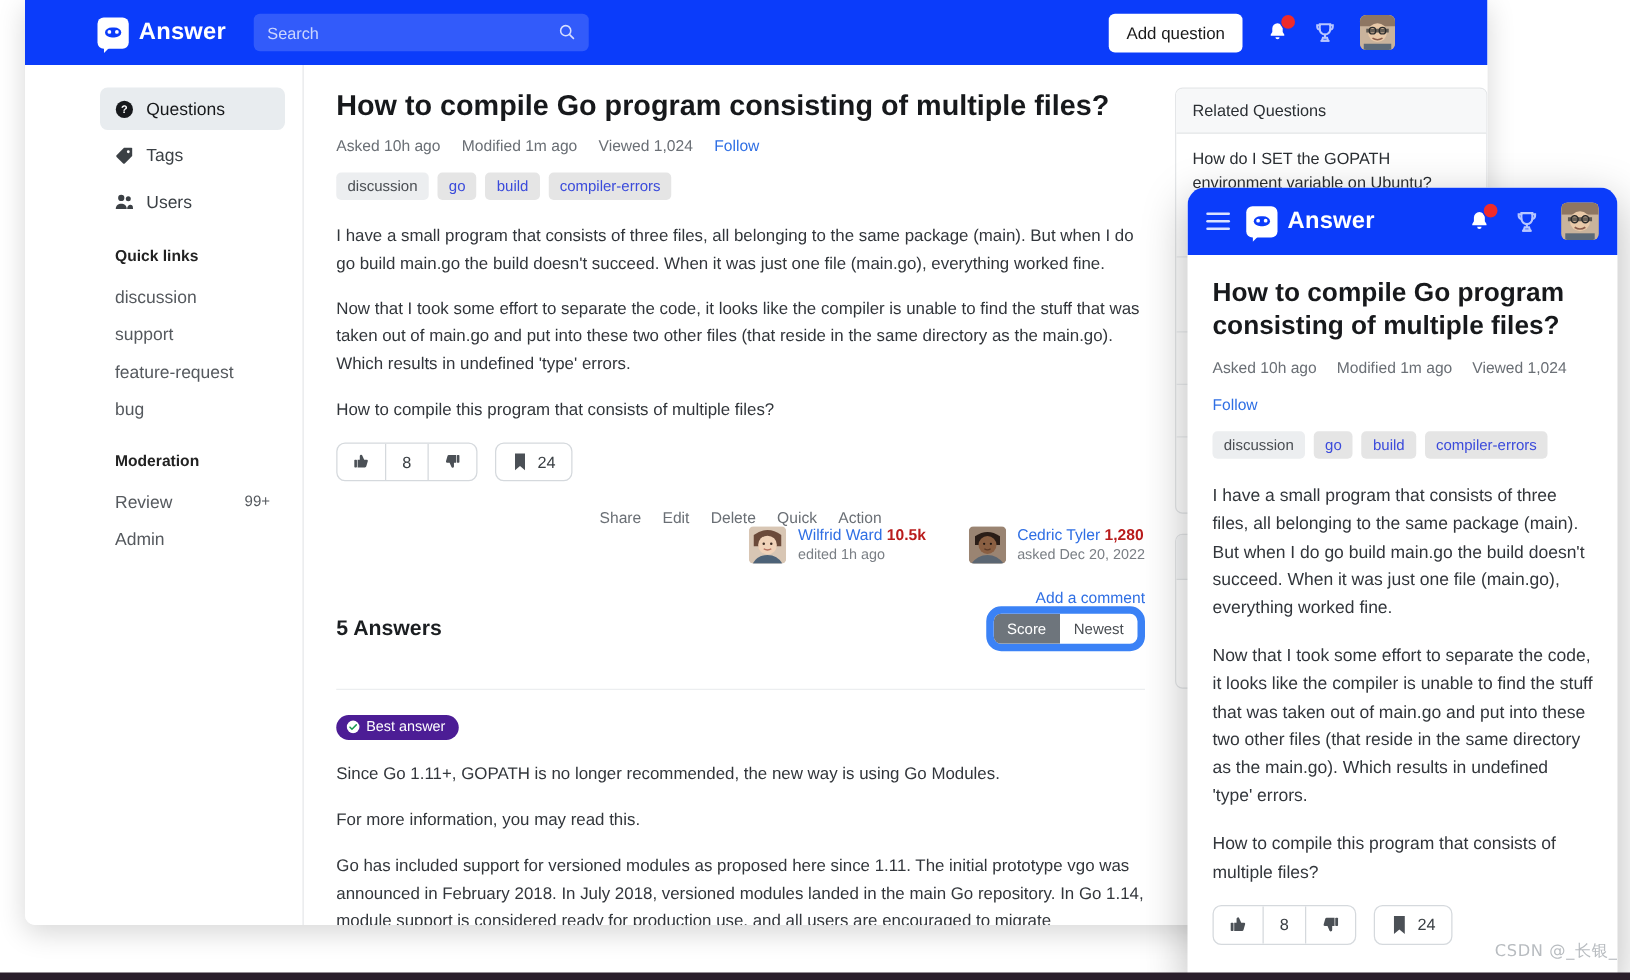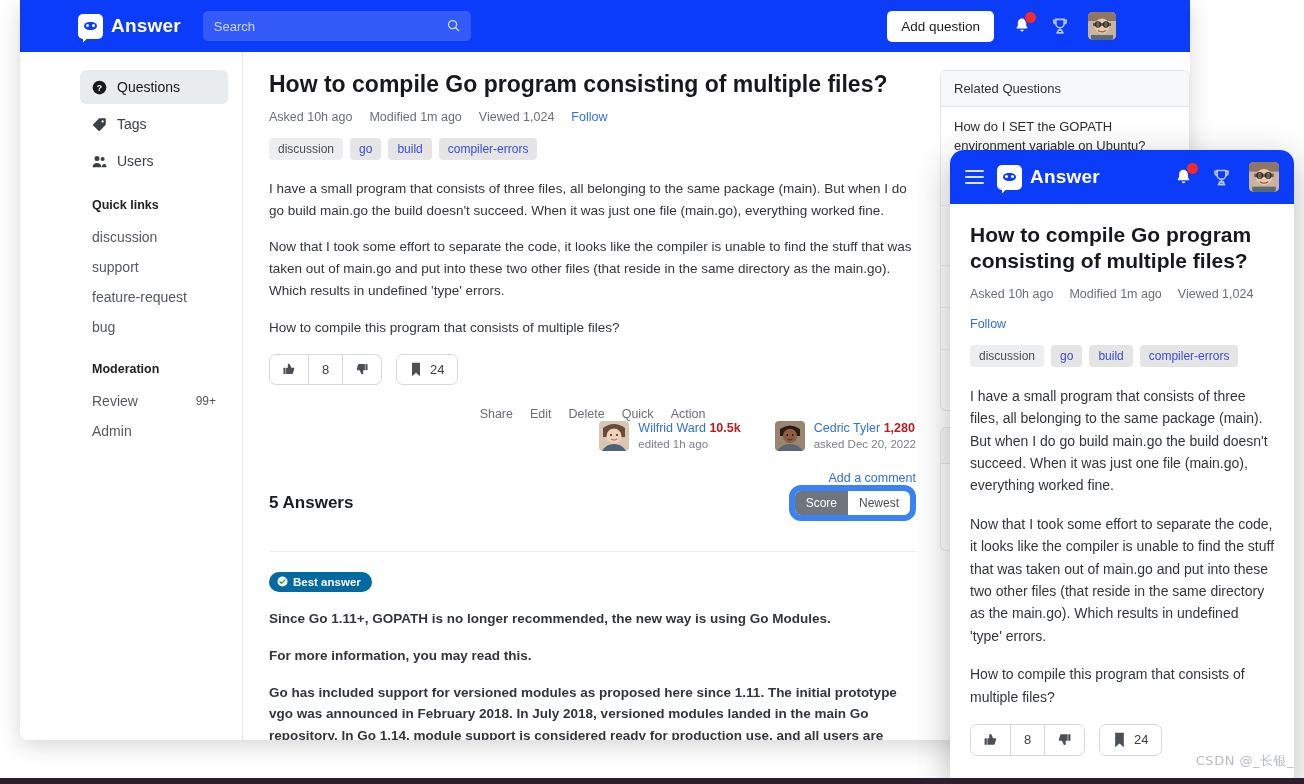--- a/index.html
+++ b/index.html
@@ -147,25 +147,25 @@
     display:flex; align-items:center; 
     padding-bottom:30px; border-bottom:1px solid #eceef0;
   }
   .answers-head h2 { font-size:17px; color:#1b1e21; font-weight:bold; }
   .sortgrp { margin-left:auto; display:flex; border:6px solid #3b82f6; border-radius:12px; overflow:hidden; }
   .sortgrp div { font-size:12px; padding:5px 11px; cursor:pointer; color:#4a4e53; }
   .sortgrp div.on { background:#6e757c; color:#fff; }
 
   .best-badge {
     display:inline-flex; align-items:center; gap:5px; margin-top:20px;
-    background:#0369a1; color:#fff; font-size:11.5px; font-weight:bold;
+    background:#4c1d95; color:#fff; font-size:11.5px; font-weight:normal;
     padding:4px 11px 4px 8px; border-radius:11px;
   }
   .a-body { margin-top:16px; }
-  .a-body p { font-size:13.5px; color:#32363b; line-height:1.62; margin-bottom:15px;font-weight:bold; }
+  .a-body p { font-size:13.5px; color:#32363b; line-height:1.62; margin-bottom:15px; }
 
   
   .rail { width: 250px; flex:none; padding: 18px 0 0 0; }
   .panel { border:1px solid #e4e6e8; border-radius:6px; overflow:hidden; background:#fff; }
   .panel-head { background:#f7f8f9; padding:10px 13px; font-size:13px; color:#2b2f33; border-bottom:1px solid #e4e6e8; }
   .rq { padding:11px 13px; border-bottom:1px solid #eceef0; cursor:pointer; }
   .rq:last-child { border-bottom:none; }
   .rq .t { font-size:13px; color:#2b2f33; line-height:1.45; }
   .rq .m { font-size:11.5px; margin-top:7px; display:flex; align-items:center; gap:5px; }
   .rq .m.green { color:#1a9b52; }

